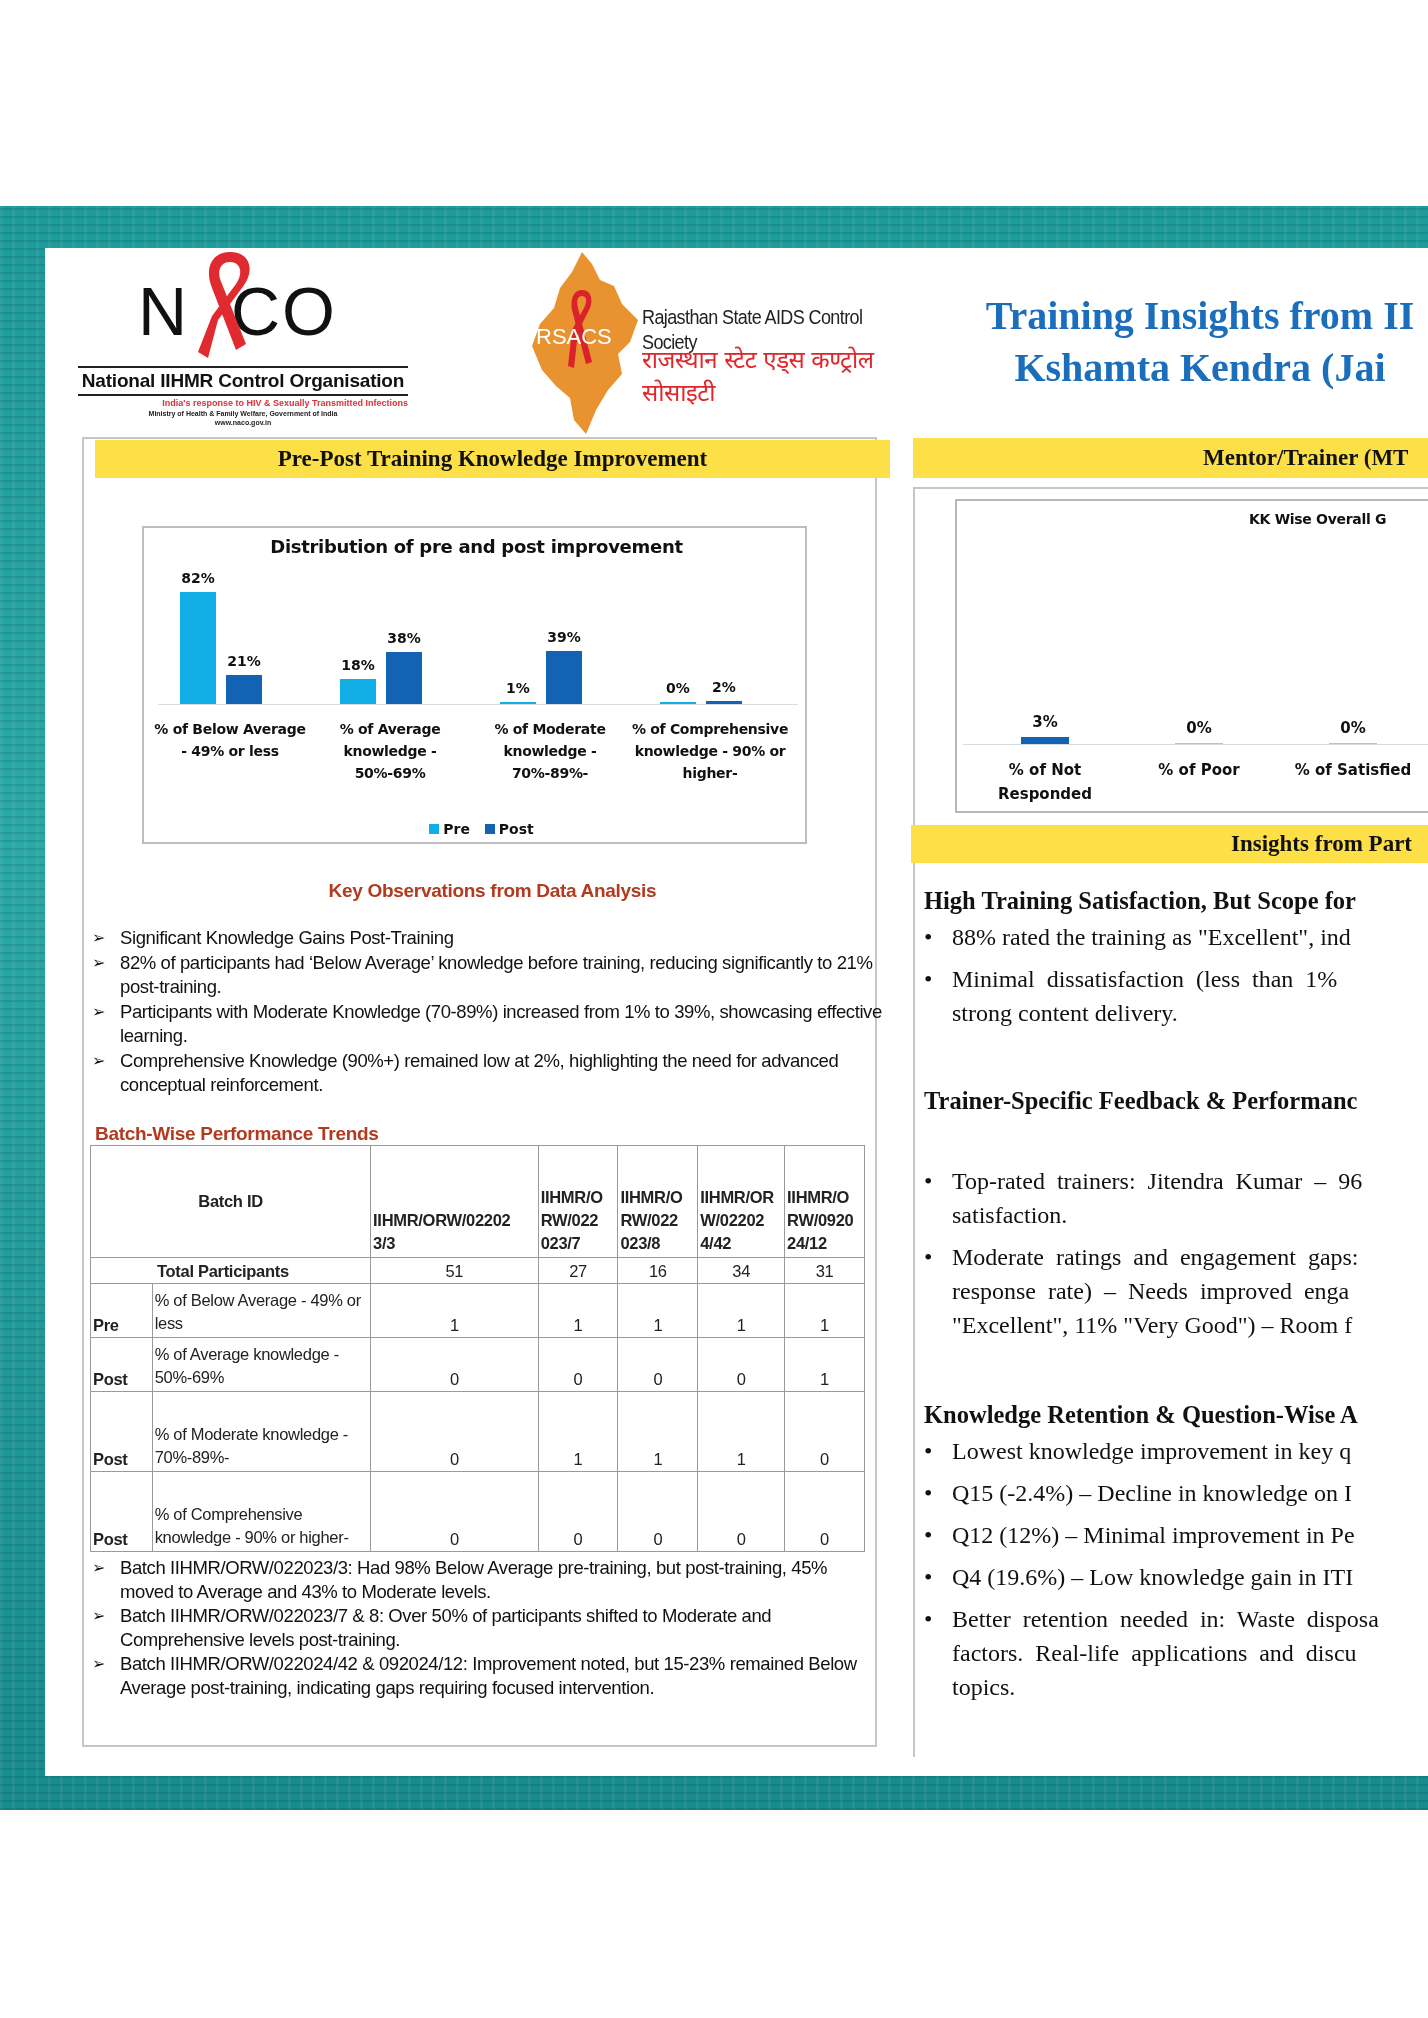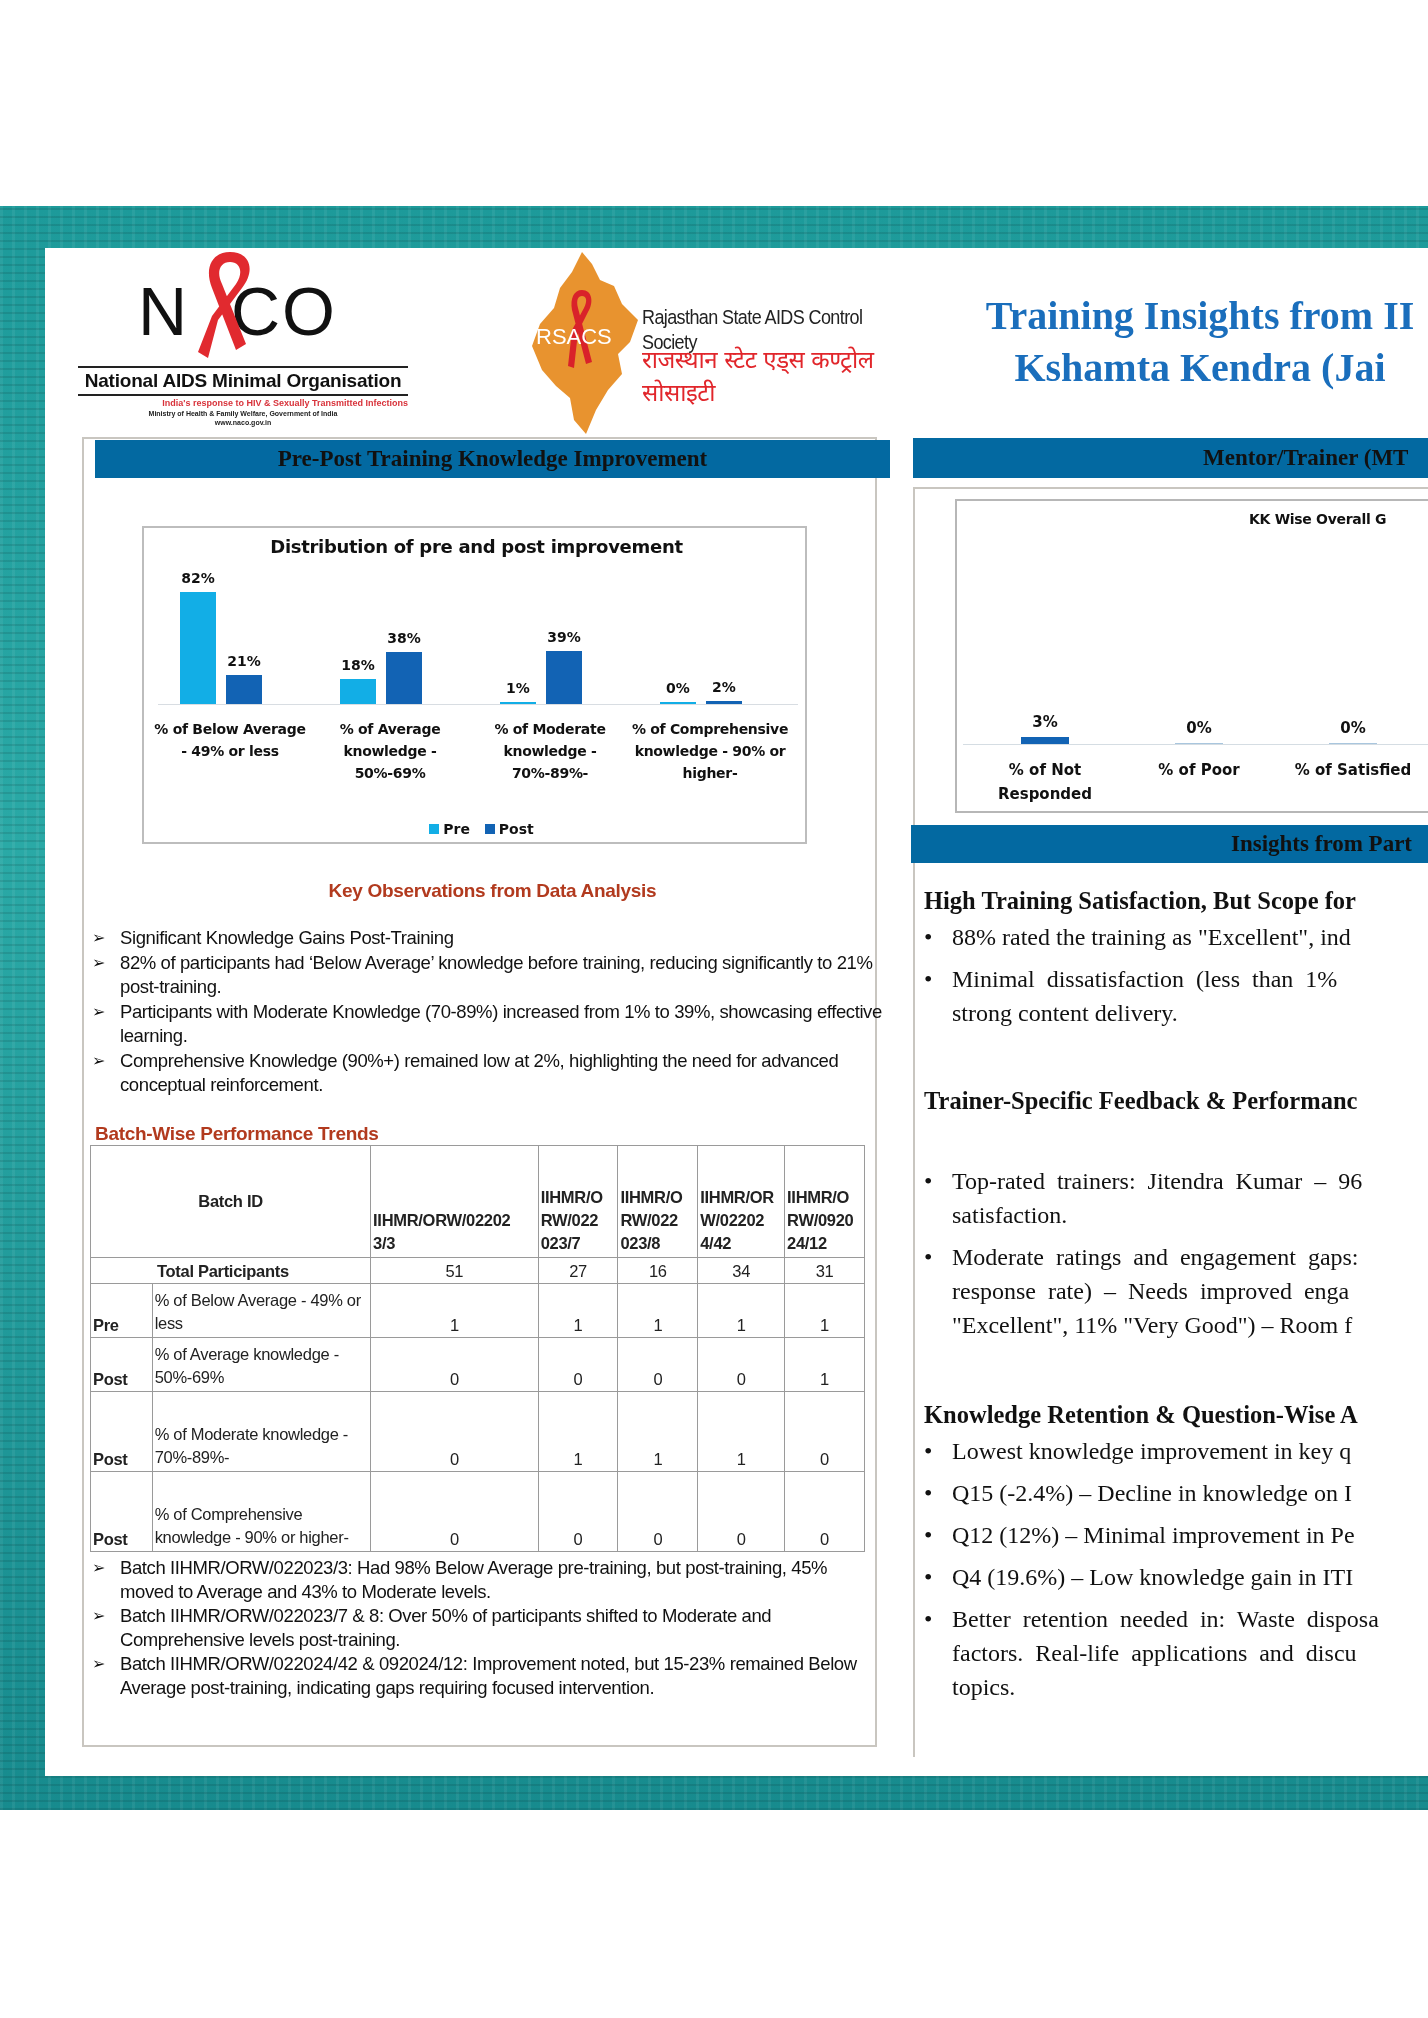--- a/index.html
+++ b/index.html
@@ -26,21 +26,21 @@
 
   .rsacs-logo { position: absolute; left: 530px; top: 250px; width: 360px; height: 185px; }
   .rsacs-map { position: absolute; left: 0; top: 0; }
   .rsacs-en { position: absolute; left: 112px; top: 56px; font-size: 18px; color: #222; letter-spacing: -0.6px; transform: scaleY(1.15); transform-origin: left top; }
   .rsacs-hi { position: absolute; left: 112px; top: 92px; font-size: 24px; color: #e1262b; font-family: "DejaVu Sans", sans-serif; letter-spacing: -0.5px; }
 
   .main-title { position: absolute; left: 900px; top: 290px; width: 600px; text-align: center; font-family: "Liberation Serif", serif; font-weight: bold; font-size: 40px; color: #1a6ebc; line-height: 52px; white-space: nowrap; }
 
   
   .left-panel { position: absolute; left: 82px; top: 437px; width: 795px; height: 1310px; border: 2px solid #c9c6c0; background: #fff; }
-  .banner { position: absolute; background: #0369a1; text-align: center; font-family: "Liberation Serif", serif; font-weight: bold; font-size: 23px; color: #111; }
+  .banner { position: absolute; background: #fde047; text-align: center; font-family: "Liberation Serif", serif; font-weight: bold; font-size: 23px; color: #111; }
   .left-banner { left: 95px; top: 440px; width: 795px; height: 38px; line-height: 38px; }
   .right-banner { left: 913px; top: 438px; width: 540px; height: 40px; line-height: 40px; padding-left: 290px; text-align: left; white-space: nowrap; }
   .right-banner2 { left: 911px; top: 825px; width: 540px; height: 38px; line-height: 38px; padding-left: 320px; text-align: left; white-space: nowrap; }
 
   
   .chart1 { position: absolute; left: 142px; top: 526px; width: 665px; height: 318px; border: 2px solid #bdbdbd; background: #fff; font-family: "DejaVu Sans", sans-serif; }
   .chart1-title { position: absolute; left: 0; top: 8px; width: 665px; text-align: center; font-size: 18px; font-weight: bold; color: #111; letter-spacing: -0.3px; }
   .chart1-axis { position: absolute; left: 14px; top: 176px; width: 640px; height: 1px; background: #d8dde2; }
   .bar { position: absolute; bottom: 0; }
   .bar-pre { background: #12aee6; }
@@ -87,21 +87,21 @@
 <body>
 
 <div class="frame"></div>
 <div class="sheet"></div>
 
 <div class="naco-logo">
   <div class="naco-word">N&nbsp;&nbsp;CO</div>
   <svg class="naco-ribbon" width="70" height="120" viewBox="0 0 70 120">
     <path d="M40 4 C60 4 66 22 52 40 L28 72 L18 110 L8 104 L22 68 L46 36 C54 24 50 14 40 14 C30 14 26 24 32 36 L56 96 L46 102 L22 40 C14 20 22 4 40 4 Z" fill="#e12a2f"></path>
   </svg>
-  <div class="naco-name">National AIDS Minimal Organisation</div>
+  <div class="naco-name">National IIHMR Control Organisation</div>
   <div class="naco-tag">India's response to HIV &amp; Sexually Transmitted Infections</div>
   <div class="naco-min">Ministry of Health &amp; Family Welfare, Government of India</div>
   <div class="naco-url">www.naco.gov.in</div>
 </div>
 
 <div class="rsacs-logo">
   <svg class="rsacs-map" width="110" height="185" viewBox="0 0 110 185">
     <path d="M52 2 L62 14 L70 30 L84 36 L92 54 L108 70 L100 92 L88 104 L92 124 L78 140 L66 160 L56 184 L44 170 L40 148 L26 136 L12 120 L2 96 L10 74 L24 58 L30 38 L42 22 Z" fill="#e8932f"></path>
     <path d="M52 40 C62 40 64 52 58 62 L48 82 L44 118 L38 116 L42 80 L54 58 C58 50 56 46 52 46 C48 46 46 50 48 58 L62 112 L56 114 L42 60 C40 48 44 40 52 40 Z" fill="#d9222a"></path>
     <text x="6" y="94" font-size="22" fill="#fff" font-family="Liberation Sans, sans-serif">RSACS</text>

